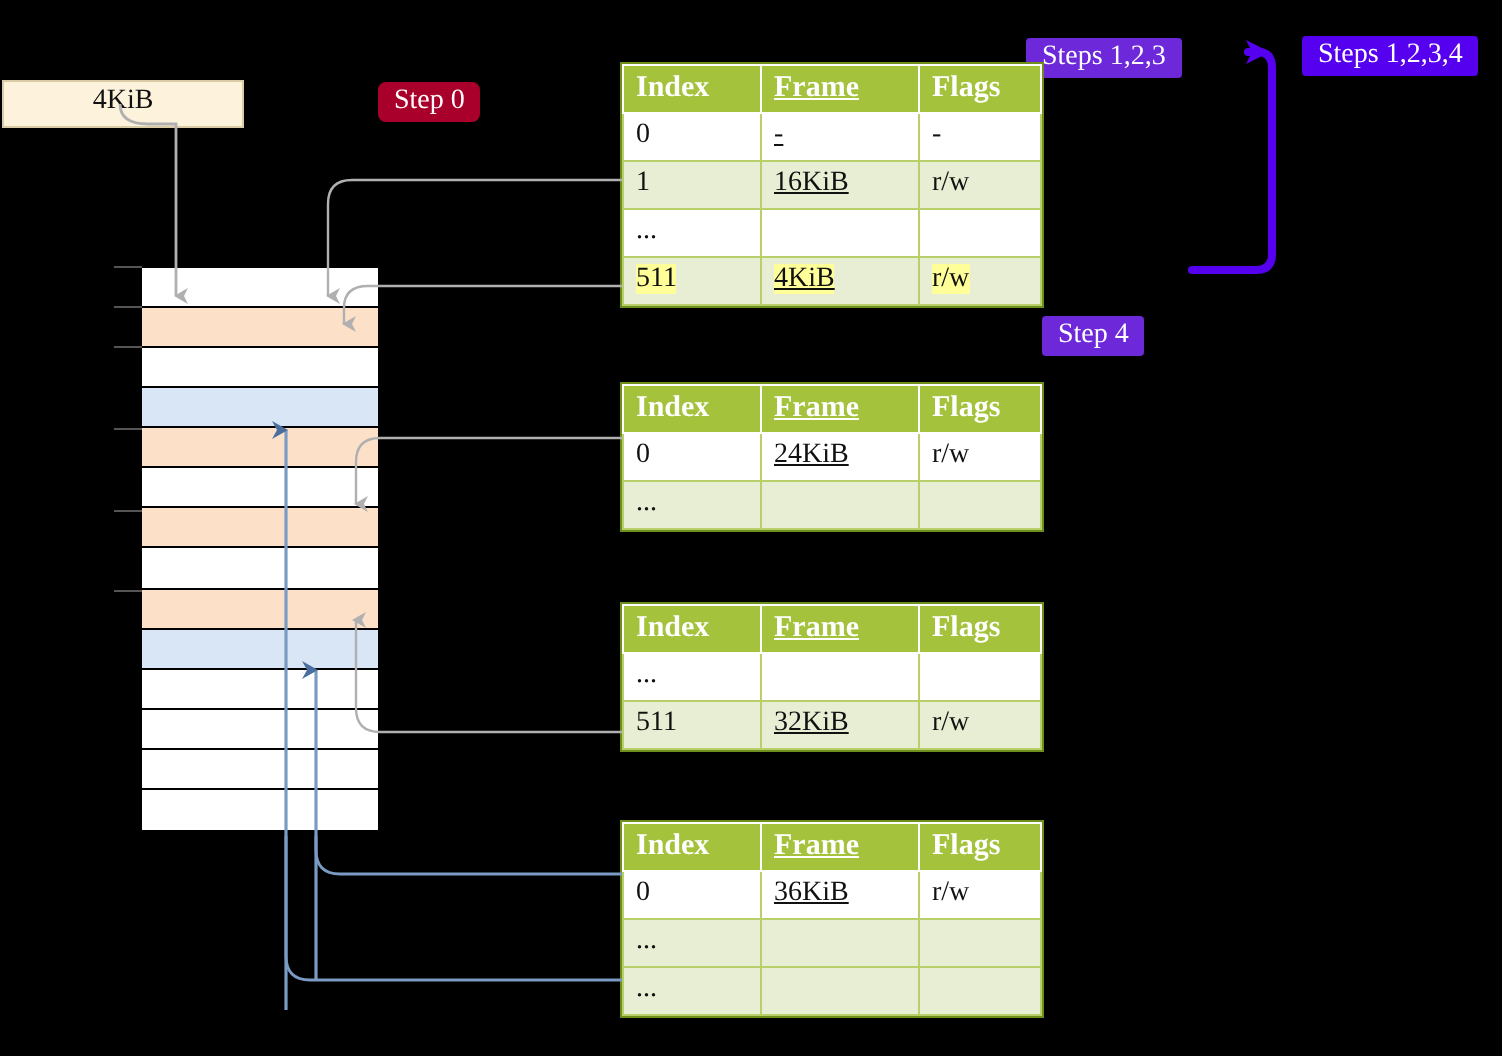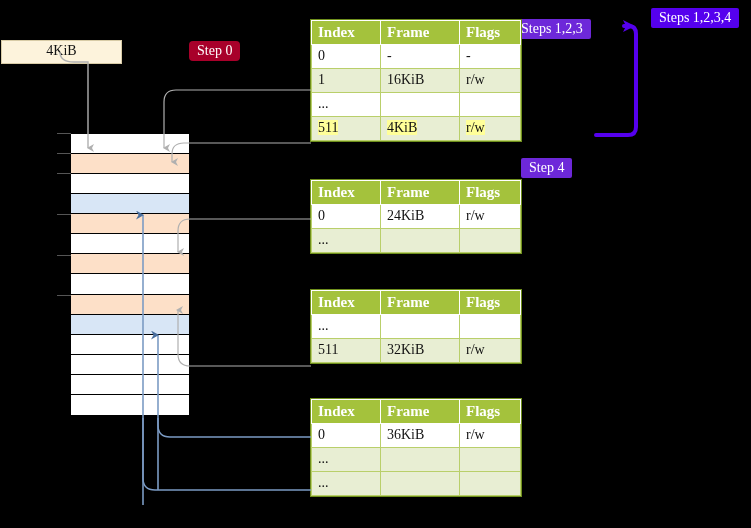--- a/index.html
+++ b/index.html
@@ -45,20 +45,21 @@
 
   .tick{position:absolute;height:1px;background:#555;}
 
   
   table.pt{
     position:absolute;
     border-collapse:collapse;
     background:#7f1d1d;
     font-size:14px;
     box-shadow:0 0 0 1px #6f8f1c;
+    margin-top:12px;
   }
   table.pt th{
     background:#a4c23c;
     color:#ffffff;
     font-weight:bold;
     text-align:left;
     padding:2px 6px 3px 6px;
     border:1px solid #ffffff;
     font-size:15px;
     line-height:18px;
@@ -68,34 +69,34 @@
     padding:2px 6px 3px 6px;
     line-height:18px;
     height:18px;
     color:#111;
     background:#ffffff;
   }
   table.pt tr.alt td{background:#e8eed3;}
   table.pt td .hl{background:#ffff99;}
 
   .col-idx{width:56px;}
-  .col-frm{width:66px;}
+  .col-frm{width:66px;text-decoration:underline;}
   .col-flg{width:48px;}
 
   
   svg.wires{position:absolute;left:0;top:0;width:751px;height:528px;pointer-events:none;}
 </style>
 </head>
 <body>
 
 <div class="stage">
 
   <div class="badge red2" style="left:513px;top:19px;">Steps 1,2,3</div>
 
-  <div class="badge blue" style="left:651px;top:8px;">Steps 1,2,3,4</div>
+  <div class="badge blue" style="left:651px;top:18px;">Steps 1,2,3,4</div>
 
   <div class="badge red2" style="left:521px;top:158px;font-family:Liberation Serif, serif;">Step 4</div>
 
   <div class="badge red" style="left:189px;top:41px;">Step 0</div>
 
   <div class="kib-box" style="left:1px;top:40px;width:119px;height:22px;">
     <span>4KiB</span>
   </div>
 
   <div class="grid" id="memgrid" style="left:70px;top:133px;width:120px;height:283px;">

